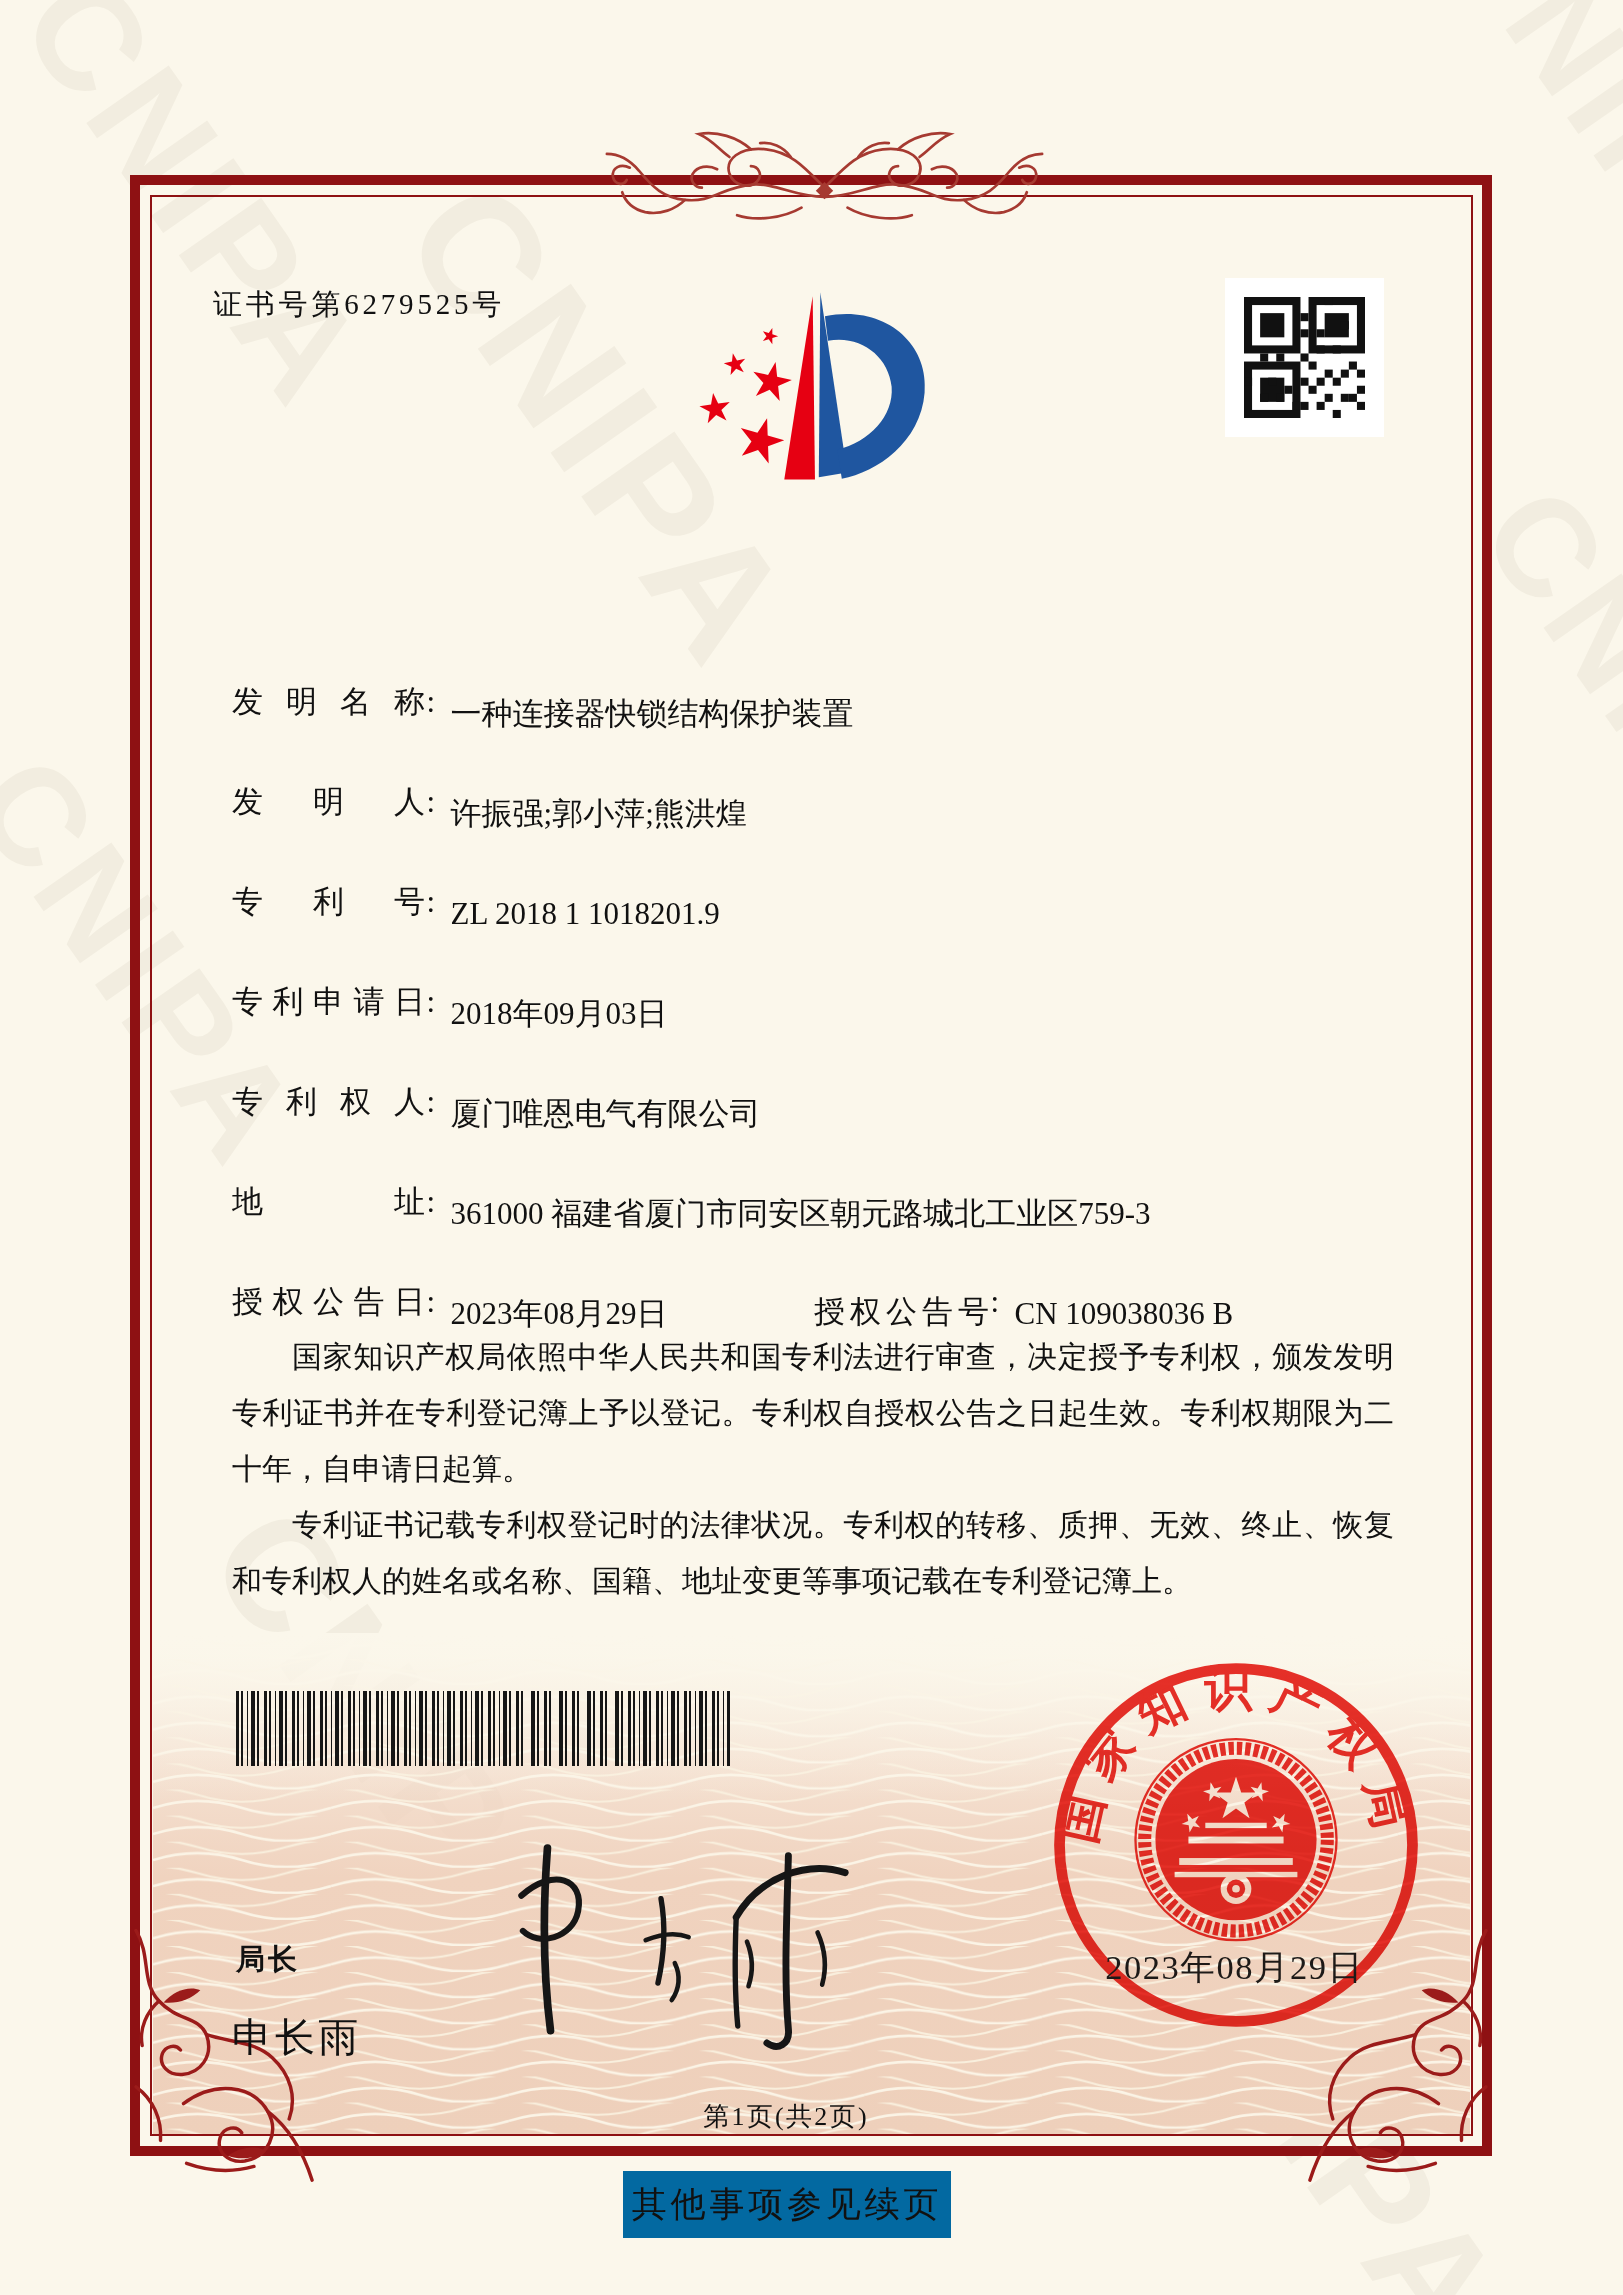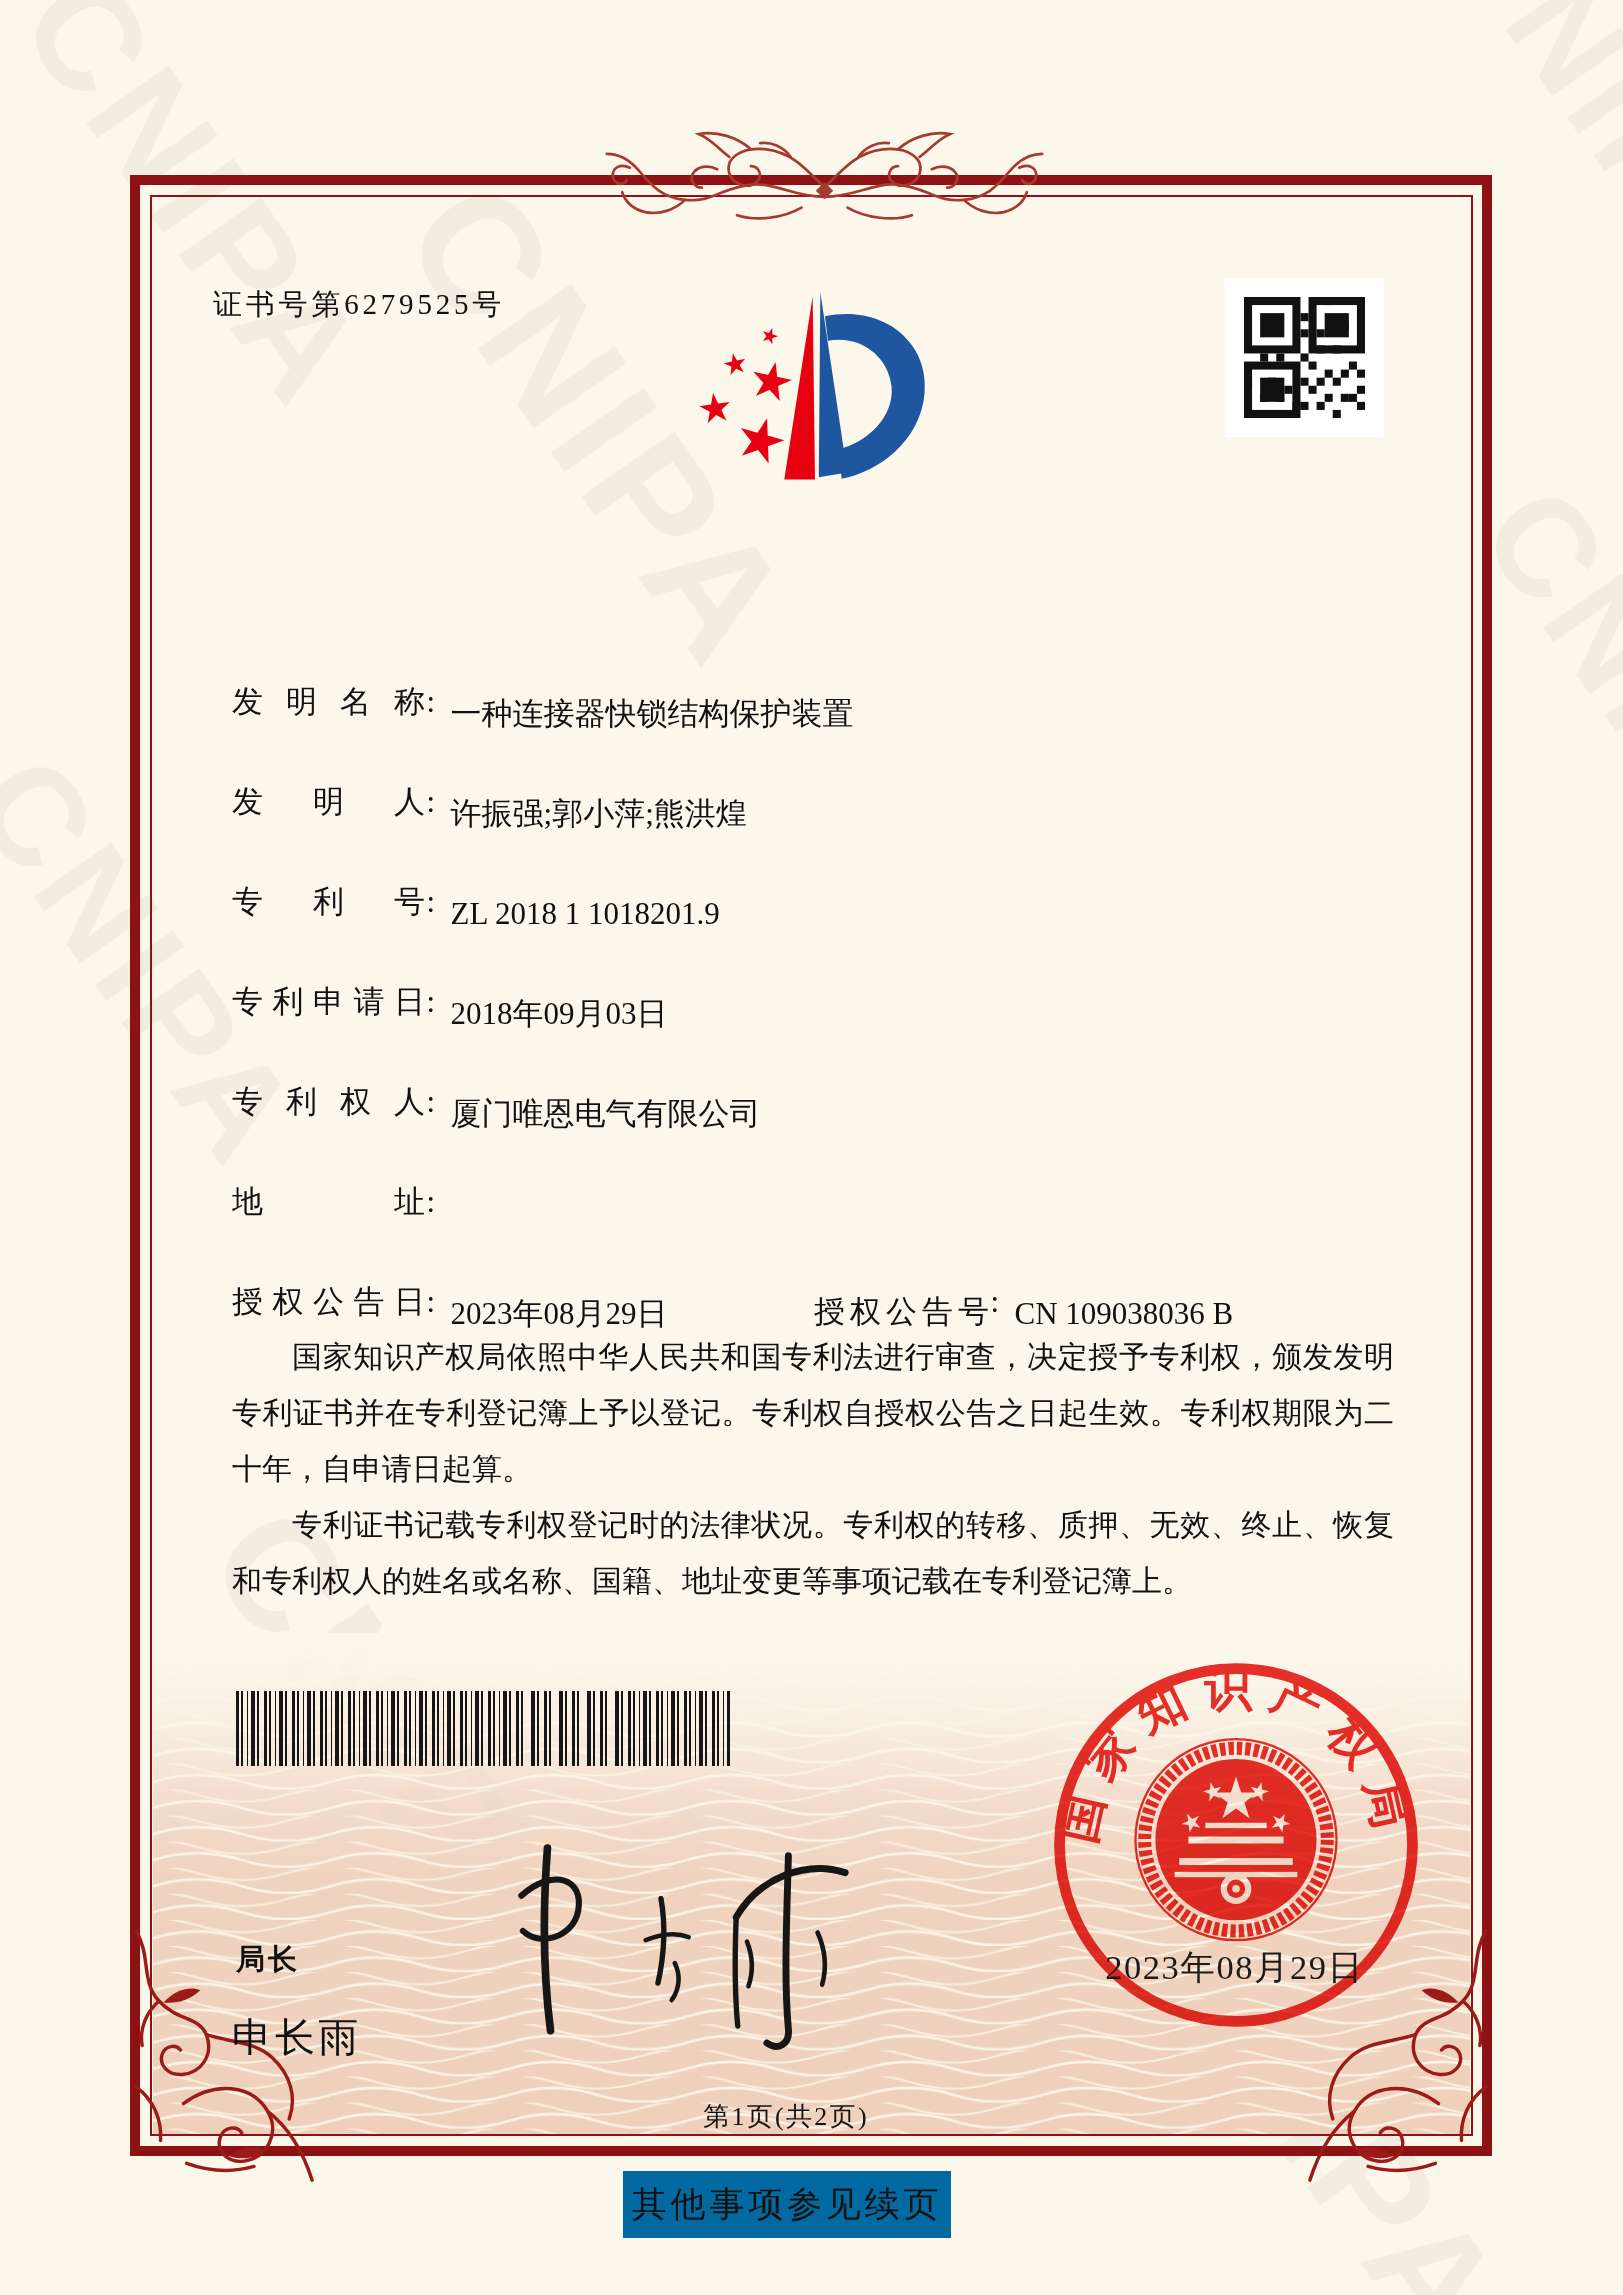--- a/index.html
+++ b/index.html
@@ -210,20 +210,21 @@
       <span class="fvalue">2018年09月03日</span>
     </div>
     <div class="frow">
       <span class="flabel">专利权人</span>
         <span class="fcolon">:</span>
       <span class="fvalue">厦门唯恩电气有限公司</span>
     </div>
     <div class="frow">
       <span class="flabel">地址</span>
         <span class="fcolon">:</span>
+      <span class="fvalue">361000 福建省厦门市同安区朝元路城北工业区759-3</span>
     </div>
     <div class="frow">
       <span class="flabel">授权公告日</span>
         <span class="fcolon">:</span>
       <span class="fvalue">2023年08月29日</span>
       <span class="gpair">
         <span class="glabel">授权公告号</span>
           <span class="fcolon">:</span>
         <span class="fvalue">CN 109038036 B</span>
       </span>

